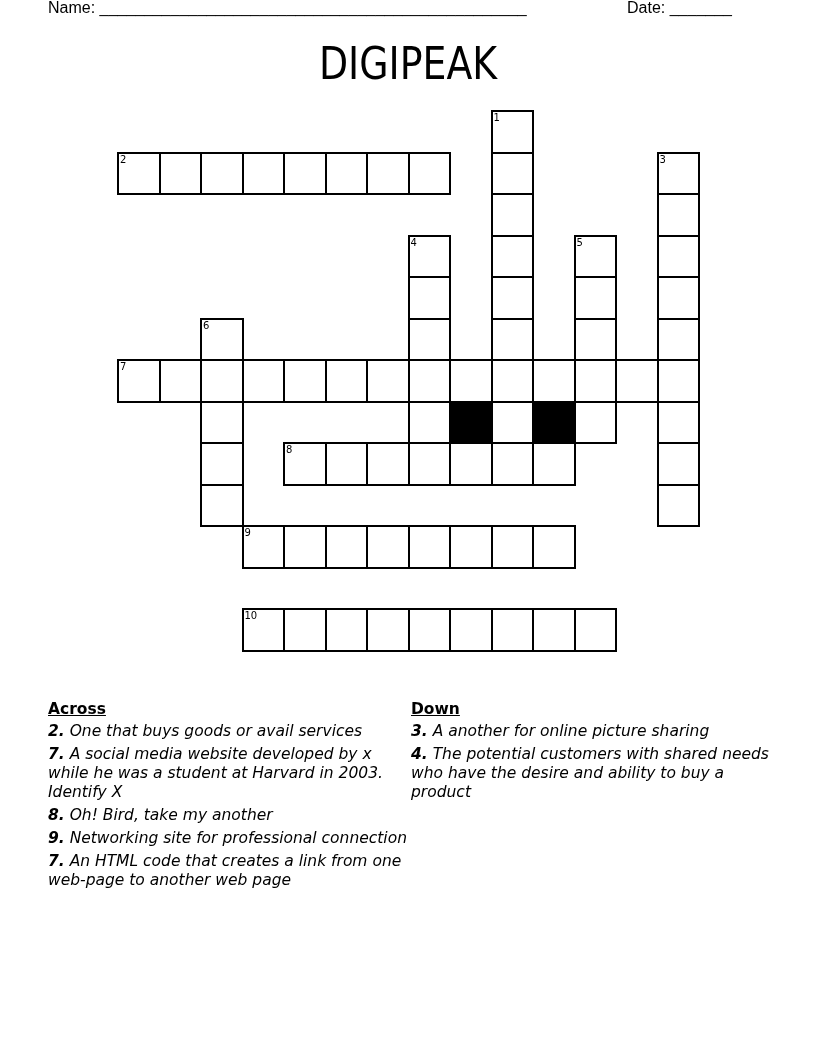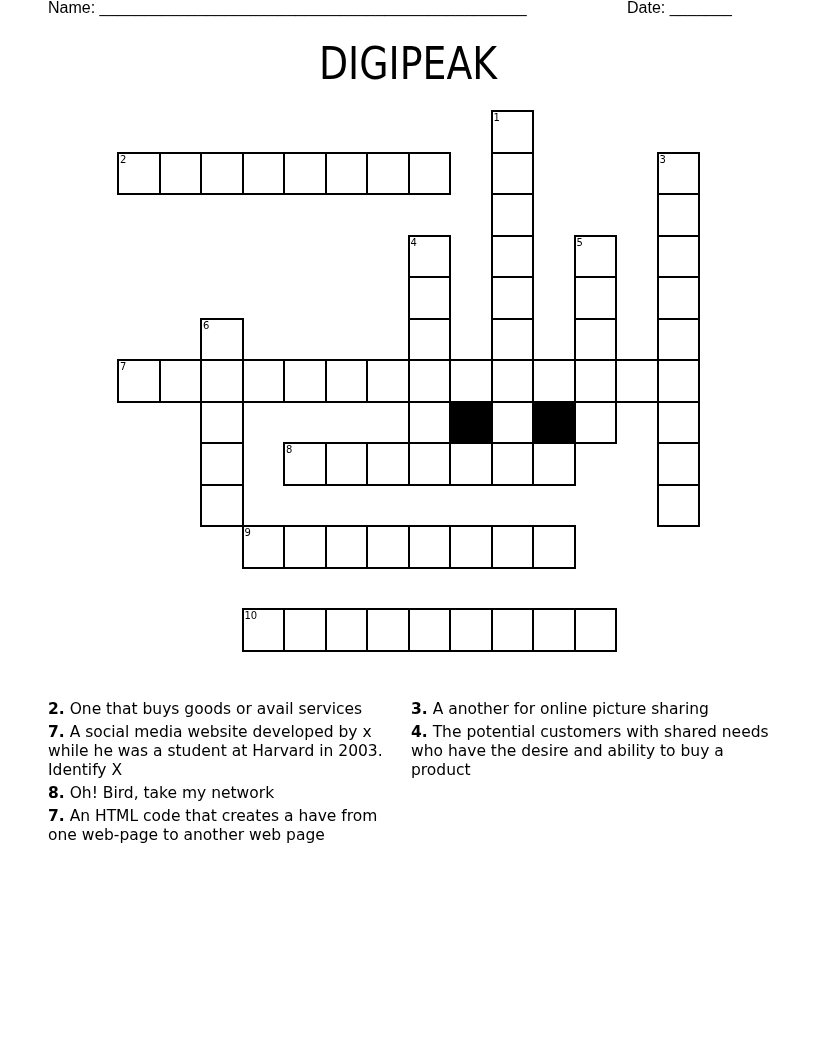--- a/index.html
+++ b/index.html
@@ -9,21 +9,21 @@
     .hdr-date { left: 627px; }
     .title { position: absolute; top: 36px; left: 0; width: 816px; text-align: center; font-family: "DejaVu Sans", sans-serif; font-size: 44px; line-height: 56px; letter-spacing: 0px; transform: scaleX(0.86); transform-origin: 408px 0; }
     .grid { position: absolute; left: 0; top: 0; width: 816px; height: 680px; }
     .cell { position: absolute; box-sizing: border-box; width: 43.5px; height: 43.5px; border: 2px solid #000; background: #fff; }
     .cell.black { background: #000; }
     .num { position: absolute; top: 0px; left: 1px; font-family: "DejaVu Sans", sans-serif; font-size: 10px; line-height: 12px; }
     .clues { position: absolute; top: 700px; font-family: "DejaVu Sans", sans-serif; font-size: 15.5px; line-height: 19px; }
     .clues.across { left: 48px; width: 360px; }
     .clues.down { left: 411px; width: 360px; }
     .clues h3 { margin: 0 0 3px 0; font-size: 15.5px; font-weight: bold; text-decoration: underline; line-height: 19px; }
-    .clue { margin-bottom: 4px; }
+    .clue { margin-bottom: 4px; font-style: italic; }
     .clue b { font-weight: bold; }
   </style>
 </head>
 <body>
 
 <div class="hdr hdr-name">Name: ________________________________________________</div>
 <div class="hdr hdr-date">Date: _______</div>
 
 <div class="title">DIGIPEAK</div>
 
@@ -119,22 +119,25 @@
     <div class="cell" style="left: 324.5px; top: 608px;"></div>
     <div class="cell" style="left: 366px; top: 608px;"></div>
     <div class="cell" style="left: 407.5px; top: 608px;"></div>
     <div class="cell" style="left: 449px; top: 608px;"></div>
     <div class="cell" style="left: 490.5px; top: 608px;"></div>
     <div class="cell" style="left: 532px; top: 608px;"></div>
     <div class="cell" style="left: 573.5px; top: 608px;"></div>
   </div>
 
 <div class="clues across">
+  <h3>Across</h3>
   <div class="clue"><b>2.</b> <span>One that buys goods or avail services</span></div>
   <div class="clue"><b>7.</b> <span>A social media website developed by x while he was a student at Harvard in 2003. Identify X</span></div>
-  <div class="clue"><b>8.</b> <span>Oh! Bird, take my network</span></div>
-  <div class="clue"><b>7.</b> <span>An HTML code that creates a have from one web-page to another web page</span></div>
+  <div class="clue"><b>8.</b> <span>Oh! Bird, take my another</span></div>
+  <div class="clue"><b>9.</b> <span>Networking site for professional connection</span></div>
+  <div class="clue"><b>7.</b> <span>An HTML code that creates a link from one web-page to another web page</span></div>
 </div>
 
 <div class="clues down">
+  <h3>Down</h3>
   <div class="clue"><b>3.</b> <span>A another for online picture sharing</span></div>
   <div class="clue"><b>4.</b> <span>The potential customers with shared needs who have the desire and ability to buy a product</span></div>
 </div>
 
 </body></html>

